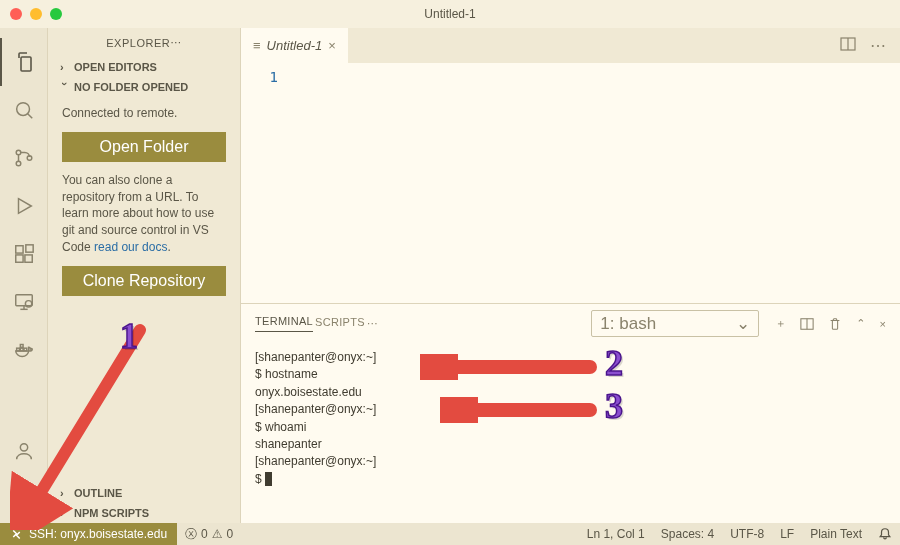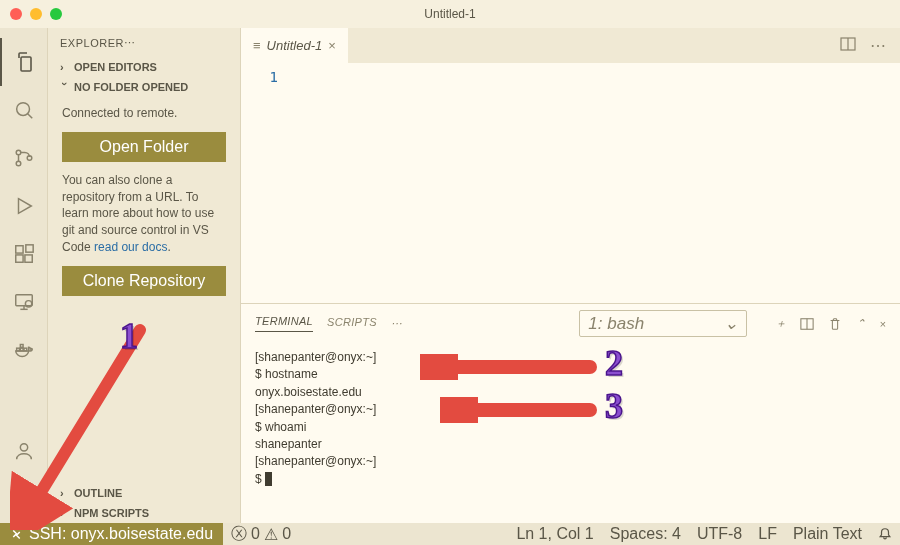--- a/index.html
+++ b/index.html
@@ -8,46 +8,46 @@
     .traffic-lights { display: flex; gap: 8px; }
     .traffic-light { width: 12px; height: 12px; border-radius: 50%; }
     .tl-red { background: #ff5f56; } .tl-yellow { background: #ffbd2e; } .tl-green { background: #27c93f; }
     .titlebar-title { position: absolute; left: 50%; transform: translateX(-50%); font-size: 12px; color: #5a5647; }
     .main { display: flex; height: calc(100% - 28px - 22px); }
     .activity-bar { width: 48px; background: #ece5d0; display: flex; flex-direction: column; align-items: center; padding-top: 10px; border-right: 1px solid #ddd4ba; }
     .activity-bar .activity-item { width: 48px; height: 48px; display: flex; align-items: center; justify-content: center; color: #8a836c; cursor: pointer; }
     .activity-bar .activity-item.active { border-left: 2px solid #5a5647; color: #5a5647; }
     .activity-bar .spacer { flex: 1; }
     .sidebar { width: 193px; background: #f0e9d4; display: flex; flex-direction: column; font-size: 11px; border-right: 1px solid #ddd4ba; overflow: hidden; }
-    .sidebar-header { display: flex; align-items: center; justify-content: flex-start; padding: 8px 12px; color: #5a5647; letter-spacing: 0.5px; font-size: 11px; }
+    .sidebar-header { display: flex; align-items: center; justify-content: center; padding: 8px 12px; color: #5a5647; letter-spacing: 0.5px; font-size: 11px; }
     .sidebar-section { padding: 4px 12px; color: #5a5647; font-weight: 600; font-size: 11px; cursor: pointer; display: flex; align-items: center; gap: 4px; }
     .chevron { display: inline-block; width: 10px; }
     .sidebar-body { padding: 8px 14px; display: flex; flex-direction: column; gap: 10px; }
     .info-text { font-size: 12px; color: #5a5647; line-height: 1.4; }
     .btn-gold { background: #9a8c3e; color: #fff; border: none; padding: 6px 0; font-size: 16px; cursor: pointer; text-align: center; width: 100%; }
     .link { color: #2a6da5; cursor: pointer; text-align: center; }
     .sidebar-bottom { margin-top: auto; }
     .editor-area { flex: 1; display: flex; flex-direction: column; background: #fffbf0; }
     .tab-bar { display: flex; align-items: center; height: 35px; background: #f0e9d4; }
     .tab { display: flex; align-items: center; gap: 6px; padding: 0 12px; height: 100%; background: #fffbf0; font-style: italic; font-size: 13px; color: #5a5647; }
     .tab-close { font-style: normal; color: #8a836c; cursor: pointer; }
     .tab-actions { margin-left: auto; display: flex; gap: 14px; padding-right: 14px; color: #8a836c; }
     .editor-split { flex: 1; display: flex; flex-direction: column; }
     .editor-content { flex: 1; padding: 6px 0; display: flex; }
     .gutter { width: 55px; text-align: right; padding-right: 18px; font-size: 14px; color: #2a6da5; font-family: Menlo, monospace; }
     .panel { height: 220px; border-top: 1px solid #ddd4ba; display: flex; flex-direction: column; background: #fffbf0; }
-    .panel-tabs { display: flex; align-items: center; padding: 6px 14px; gap: 14px; font-size: 11px; color: #8a836c; font-style: italic; }
+    .panel-tabs { display: flex; align-items: center; padding: 6px 14px; gap: 2px; font-size: 11px; color: #8a836c; }
     .panel-tab { cursor: pointer; padding-bottom: 4px; letter-spacing: 0.3px; }
     .panel-tab.active { color: #5a5647; border-bottom: 1px solid #5a5647; }
     .term-select { margin-left: auto; display: flex; align-items: center; border: 1px solid #c9c1a5; padding: 2px 8px; font-size: 17px; gap: 80px; cursor: pointer; border-radius: 2px; }
     .panel-actions { display: flex; gap: 14px; color: #8a836c; align-items: center; padding-left: 14px;}
     .panel-actions span { cursor: pointer; }
     .terminal-body { flex: 1; padding: 6px 14px; font-family: Menlo, Consolas, monospace; font-size: 12px; color: #403c30; white-space: pre; line-height: 1.45; overflow: hidden;}
     .cursor-block { display: inline-block; width: 7px; height: 14px; background: #403c30; vertical-align: middle; }
-    .status-bar { height: 22px; background: #ece5d0; display: flex; align-items: center; font-size: 16px; color: #5a5647; }
+    .status-bar { height: 22px; background: #ece5d0; display: flex; align-items: center; font-size: 12px; color: #5a5647; }
     .status-remote { background: #9a8c3e; color: #fff; height: 100%; display: flex; align-items: center; padding: 0 10px; gap: 6px; cursor: pointer; }
     .status-item { padding: 0 8px; cursor: pointer; display: flex; align-items: center; gap: 4px; }
     .status-right { margin-left: auto; display: flex; }
     svg { display: block; }
 
     
     .anno { position: absolute; pointer-events: none; }
     .anno-num { font-family: "Comic Sans MS", cursive; font-size: 36px; font-weight: 900; color: #8b4fcf; -webkit-text-stroke: 1.5px #4a148c; text-shadow: 2px 2px 0 rgba(0,0,0,0.15); }
     .arrow { position: absolute; pointer-events: none; }
   </style>

